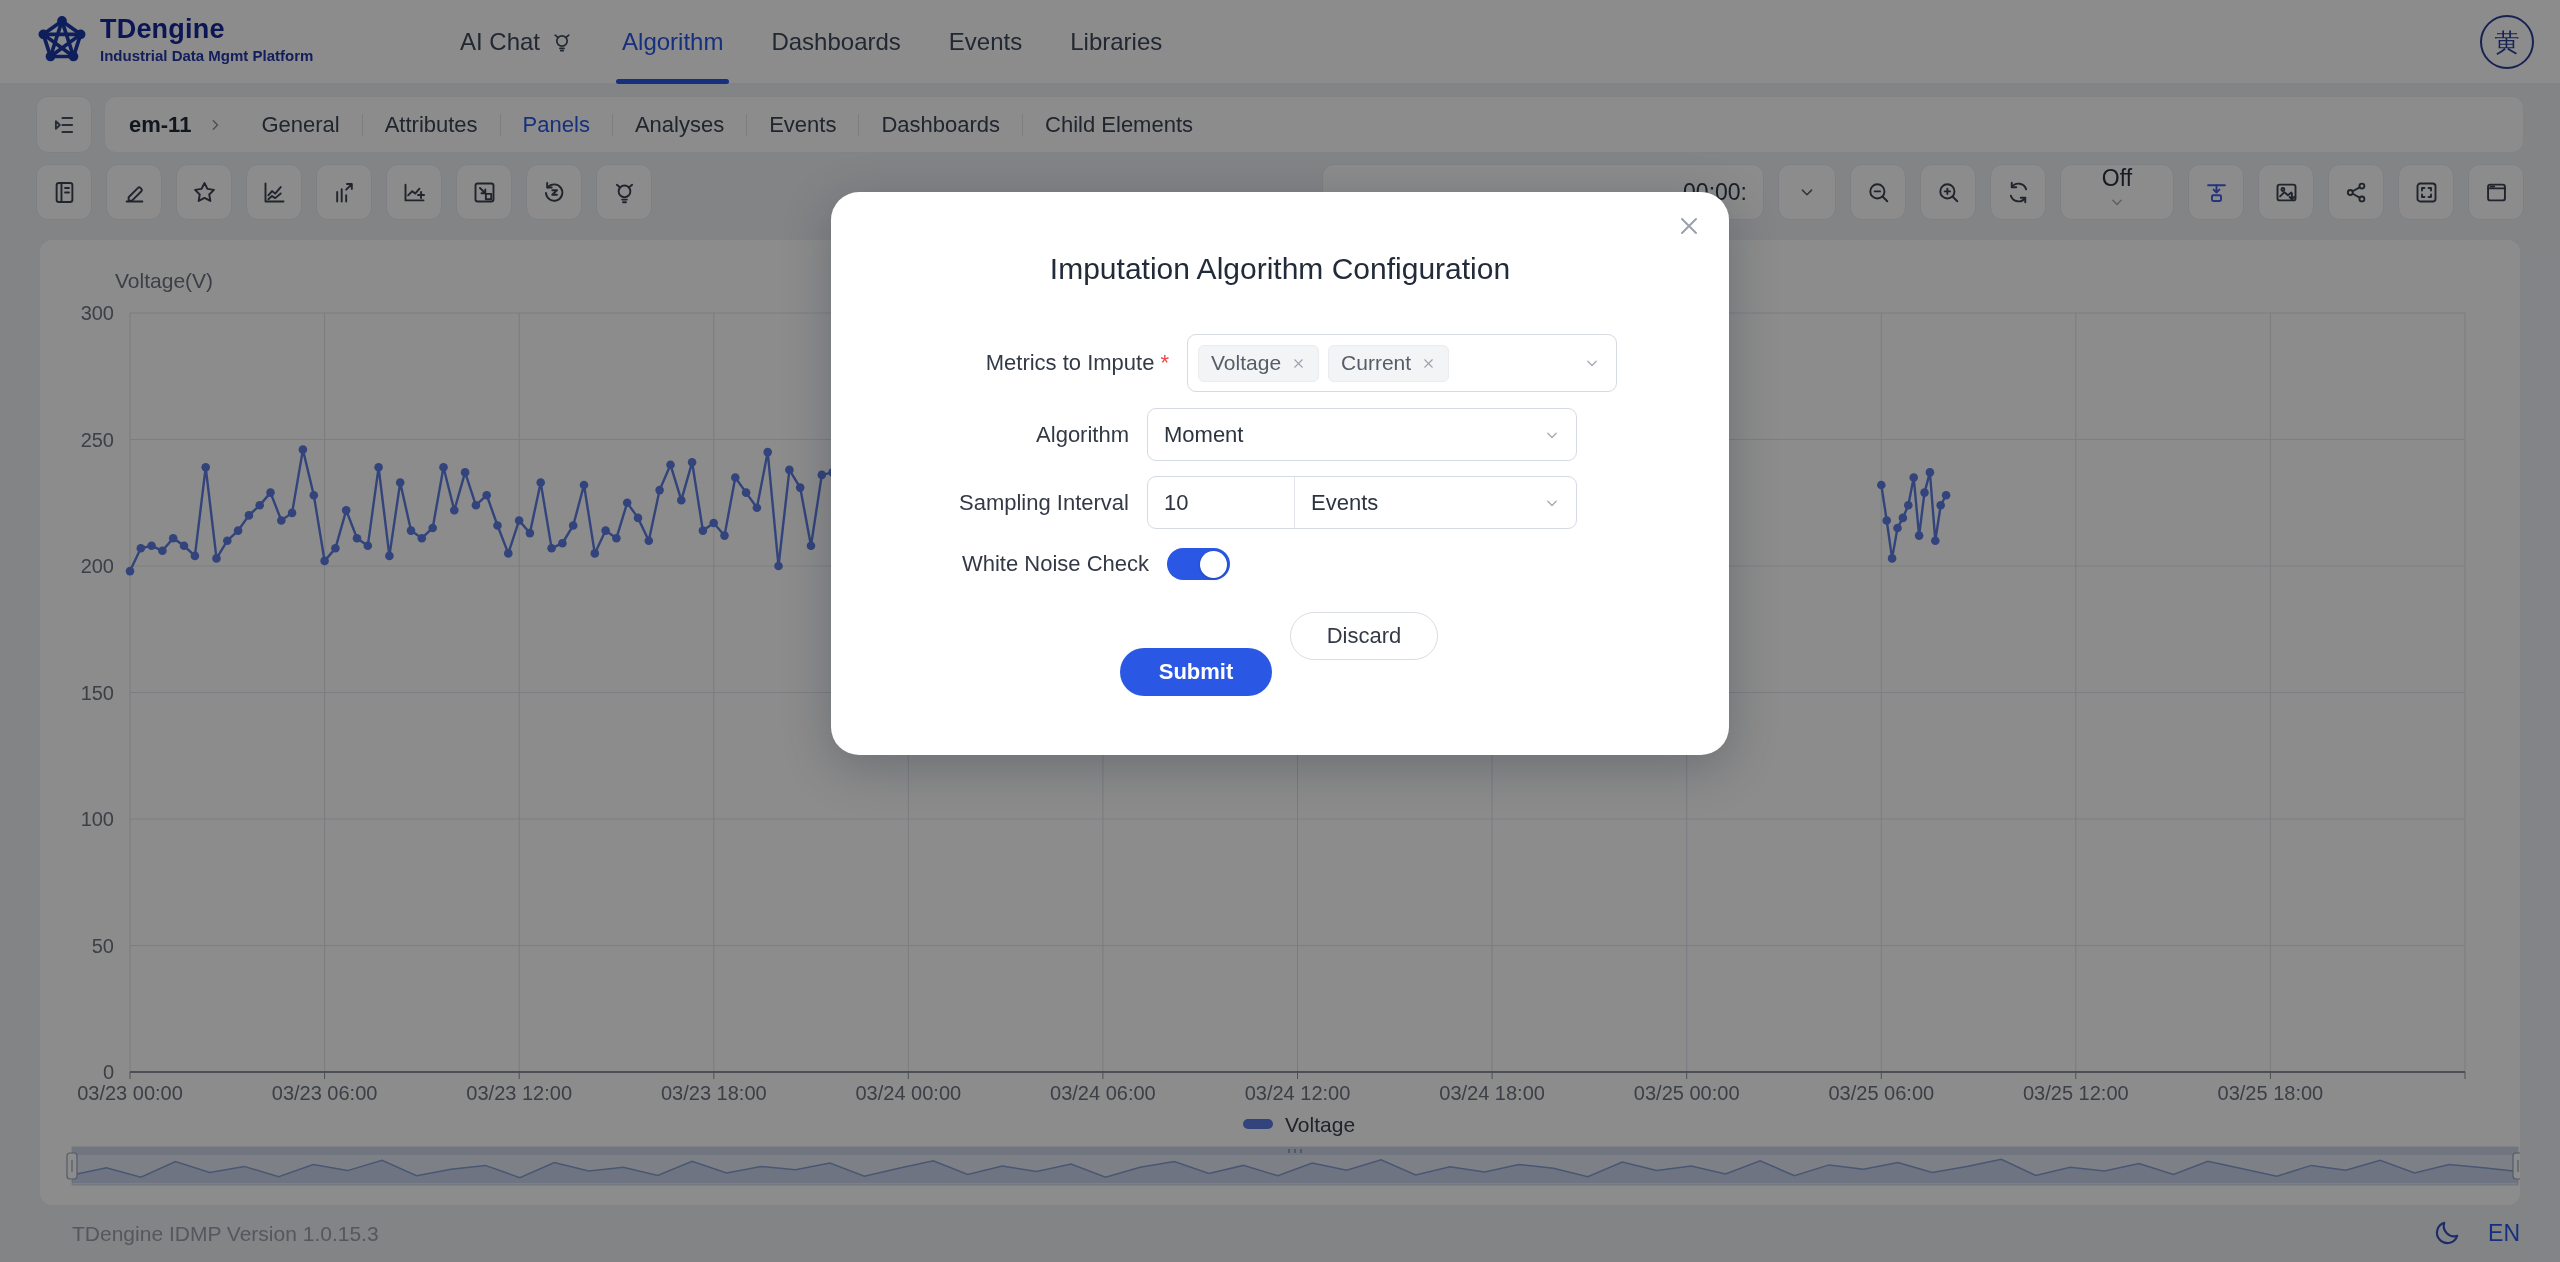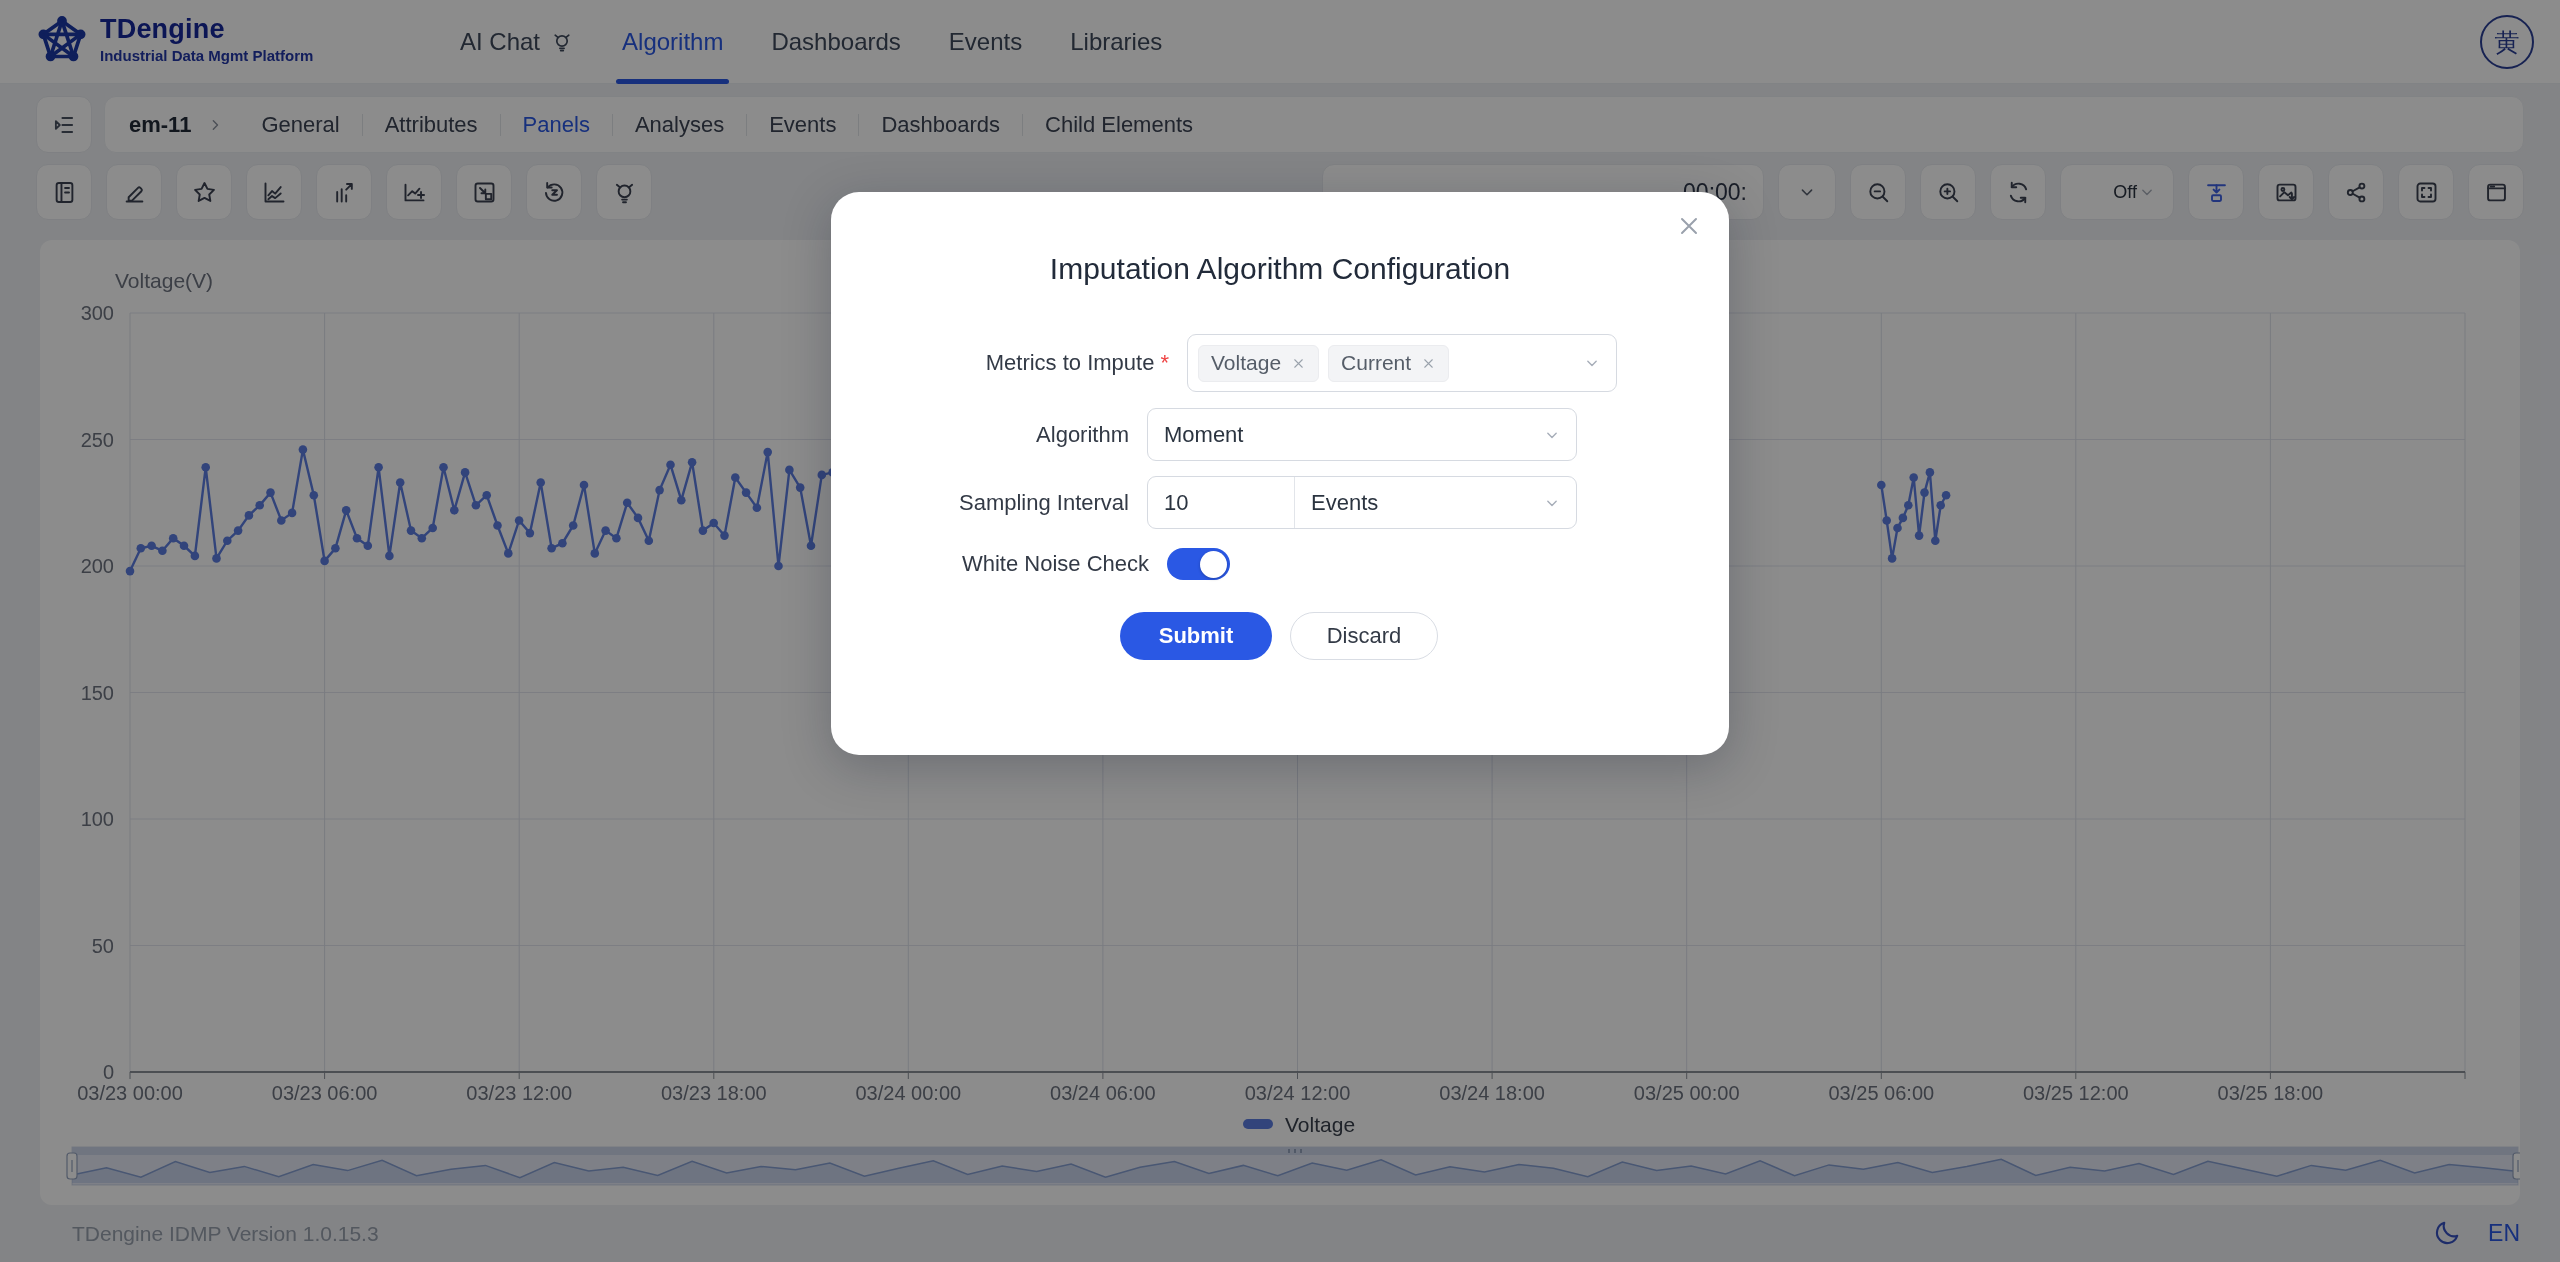--- a/index.html
+++ b/index.html
@@ -60,22 +60,22 @@
     display:flex; align-items:center; justify-content:center; color:#3c4352; cursor:pointer; flex:none; }
   .tbtn svg { width:27px; height:27px; }
   .tbtn.blue { color:#3f62e4; }
   .time-box { width:442px; height:56px; background:#fff; border:1px solid #e7e9ee; border-radius:12px;
     display:flex; align-items:center; justify-content:flex-end; padding:0 16px;
     font-size:23px; color:#30384a; overflow:hidden; white-space:nowrap; cursor:text; }
   .mini-select { width:58px; height:56px; background:#fff; border:1px solid #e7e9ee; border-radius:12px;
     display:flex; align-items:center; justify-content:center; color:#5a6270; cursor:pointer; }
   .mini-select svg { width:22px; height:22px; }
   .off-select { width:114px; height:56px; background:#fff; border:1px solid #e7e9ee; border-radius:12px;
-    display:flex; align-items:center; justify-content:flex-end; padding:0 16px;
-    font-size:18px; color:#2b3340; cursor:pointer; }
+    display:flex; align-items:center; justify-content:flex-start; padding:0 16px;
+    font-size:23px; color:#2b3340; cursor:pointer;flex-direction:column; }
   .off-select svg { width:20px; height:20px; color:#a7aeb9; }
 
   
   .chart-panel { position:absolute; left:40px; top:240px; width:2480px; height:965px;
     background:#fff; border-radius:12px; }
   .chart-panel svg { font-family:"Liberation Sans", sans-serif; }
 
   
   .footer-version { position:absolute; left:72px; top:1222px; font-size:21px; color:#98a0ad; }
   .footer-right { position:absolute; right:40px; top:1218px; display:flex; align-items:center; gap:26px; }
@@ -114,21 +114,21 @@
   .samp-input { width:147px; border-right:1px solid #e2e5ea; display:flex; align-items:center;
     padding:0 16px; font-size:22px; color:#2b3440; cursor:text; }
   .samp-select { flex:1; display:flex; align-items:center; padding:0 40px 0 16px; position:relative;
     font-size:22px; color:#2b3440; cursor:pointer; }
   .toggle { width:63px; height:32px; border-radius:16px; background:#2a58e4; position:relative; cursor:pointer; }
   .toggle .knob { position:absolute; right:3px; top:2.5px; width:27px; height:27px; border-radius:50%;
     background:#fff; box-shadow:0 1px 3px rgba(0,0,0,0.25); }
   .btn-row { position:absolute; top:420px; left:0; width:100%; }
   .btn { position:absolute; height:48px; border-radius:24px; display:flex; align-items:center;
     justify-content:center; font-size:22px; cursor:pointer; }
-  .btn-submit { left:289px; width:152px; background:#2a58e4; color:#fff; font-weight:bold; }
+  .btn-submit { left:289px; width:152px; background:#2a58e4; color:#fff; font-weight:bold;margin-top:36px; }
   .btn-discard { left:459px; width:148px; background:#fff; border:1px solid #d9dde4; color:#333a46; }
 </style>
 </head>
 <body>
 
 <div class="topbar">
   <div class="brand">
     <span class="brand-icon">
         <svg viewBox="0 0 24 24" fill="none" stroke="currentColor" stroke-width="1.7" stroke-linecap="round" stroke-linejoin="round">
           <path d="M12 3.2 20.6 9.4 17.3 19.6 6.7 19.6 3.4 9.4 Z"></path>

